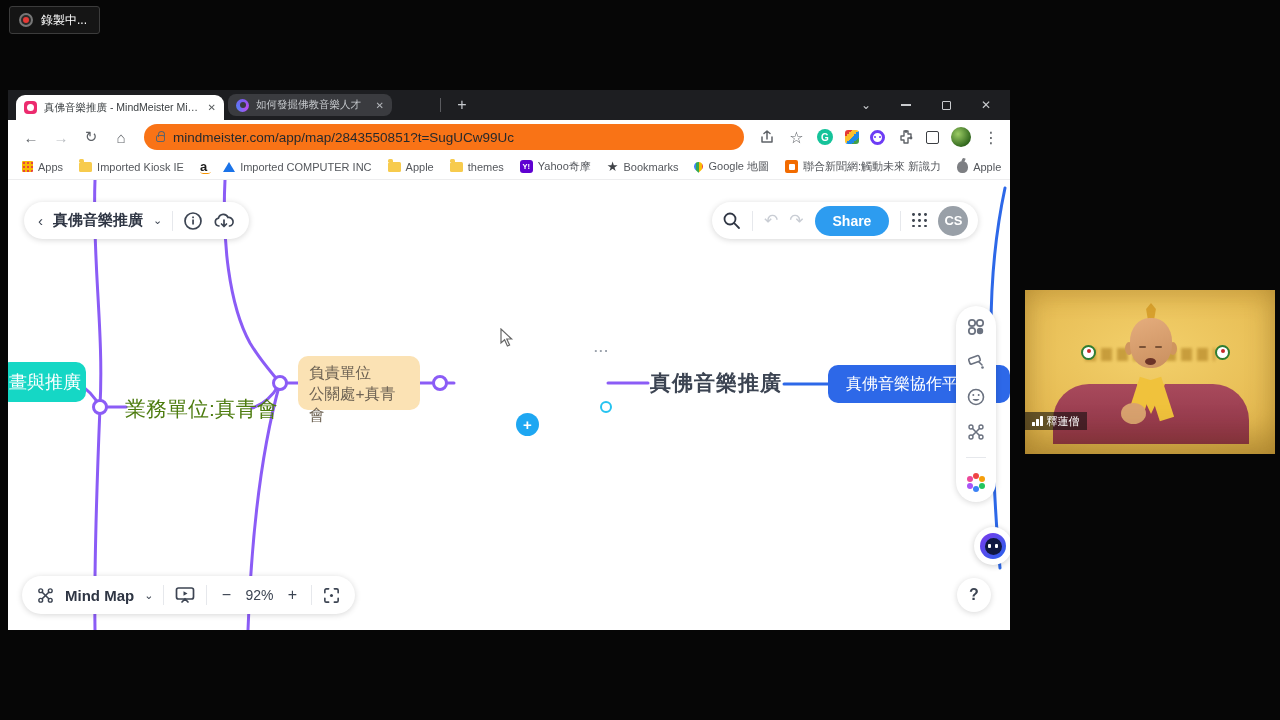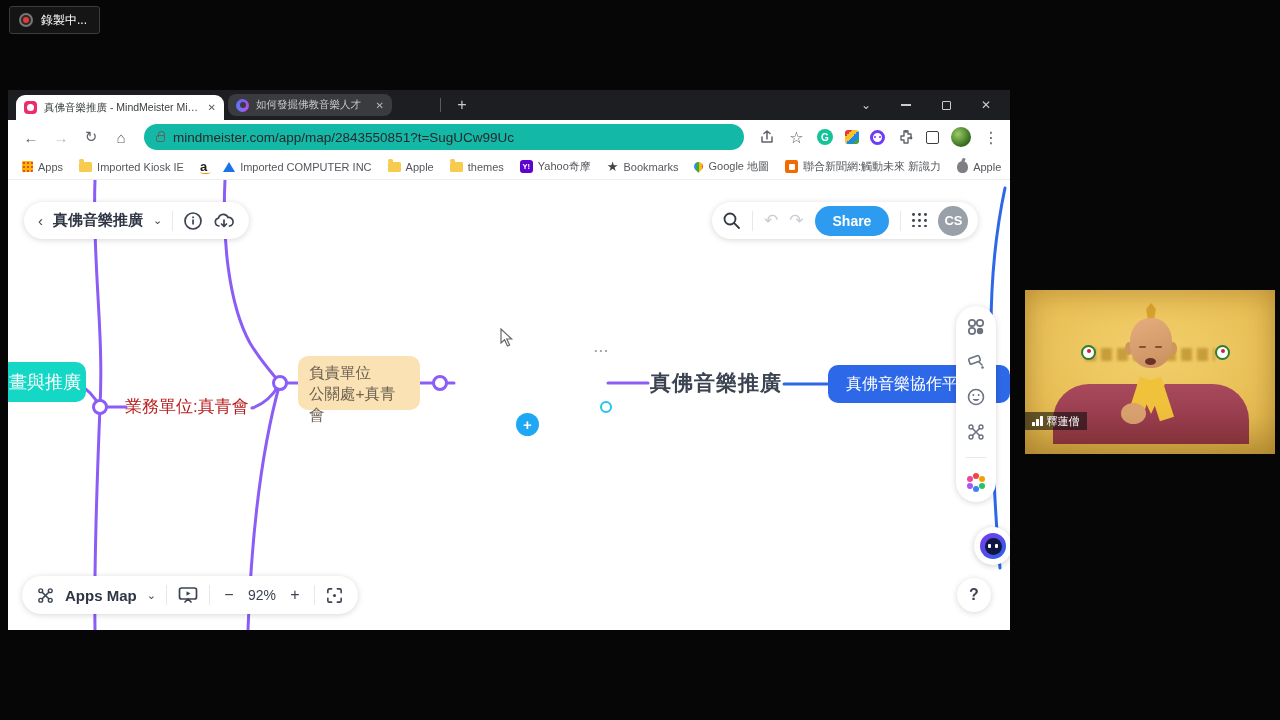--- a/index.html
+++ b/index.html
@@ -37,21 +37,21 @@
   .win-controls { position:absolute; right:4px; top:0; height:30px; display:flex; align-items:center; }
   .wc { width:40px; height:30px; display:flex; align-items:center; justify-content:center; color:#c9cbce; font-size:12px; }
   .min-shape { width:10px; height:1.4px; background:#c9cbce; display:block; }
   .max-shape { width:9px; height:9px; border:1.3px solid #c9cbce; display:block; border-radius:1px; }
 
   .toolbar { position:absolute; left:0; top:30px; width:100%; height:34px; background:#fff;
              display:flex; align-items:center; padding:0 10px; gap:4px; }
   .navbtn { width:26px; height:26px; display:flex; align-items:center; justify-content:center;
             font-size:15px; color:#5f6368; border-radius:50%; }
   .navbtn.dis { color:#b9bdc2; }
-  .urlbar { height:26px; width:600px; margin-left:6px; background:#14b8a6; border-radius:13px;
+  .urlbar { height:26px; width:600px; margin-left:6px; background:#f97316; border-radius:13px;
             display:flex; align-items:center; padding:0 12px; gap:8px; }
   .lock { width:9px; height:7px; border:1.4px solid #5f6368; border-radius:2px; position:relative; margin-top:3px; }
   .lock::before { content:""; position:absolute; left:1px; top:-5px; width:5px; height:5px;
                   border:1.4px solid #5f6368; border-bottom:none; border-radius:4px 4px 0 0; }
   .url-text { font-size:13.5px; color:#27292c; white-space:nowrap; }
   .tb-right { display:flex; align-items:center; gap:11px; margin-left:10px; flex:1; justify-content:space-between; }
   .exticon { width:18px; height:18px; display:flex; align-items:center; justify-content:center; color:#5f6368; }
   .gram { width:16px; height:16px; border-radius:50%; background:#15c39a; color:#fff; font-size:10px; font-weight:bold;
           display:flex; align-items:center; justify-content:center; }
   .ext-color { width:14px; height:14px; border-radius:3px;
@@ -91,21 +91,21 @@
   .apple::after { content:""; position:absolute; left:5px; top:-3px; width:3px; height:4px; background:#7d7f83;
                   border-radius:50% 0; transform:rotate(25deg); }
 
   
   .canvas { position:absolute; left:0; top:90px; width:1002px; height:450px; background:#fff; overflow:hidden; }
   .edges { position:absolute; left:0; top:0; }
 
   .node { position:absolute; display:flex; align-items:center; justify-content:center; }
   .n-teal { left:-8px; top:182px; width:86px; height:40px; border-radius:10px; background:#15d7c5;
             color:#fff; font-size:18px; padding-left:4px; }
-  .n-unit { left:117px; top:215px; font-size:17px; color:#b91c1c; }
+  .n-unit { left:117px; top:215px; font-size:21px; color:#4d7c0f; }
   .n-tan { left:290px; top:176px; width:122px; height:54px; border-radius:10px; background:#fbe2b4;
            color:#6e6354; font-size:15.5px; line-height:21px; display:block; padding:6px 11px; }
   .sel-ring { left:442px; top:179px; width:157px; height:49px; border-radius:13px; background:#fff;
               border:2.5px solid #25c3f0; position:absolute; }
   .sel-inner { position:absolute; inset:4px; border-radius:8px; background:#a982ea; color:#fff; font-size:16.5px;
                display:flex; align-items:center; justify-content:center; }
   .sel-handle { position:absolute; left:592px; top:221px; width:12px; height:12px; border-radius:50%;
                 background:#fff; border:2.5px solid #25c3f0; }
   .sel-dots { position:absolute; left:586px; top:160px; color:#9aa1ab; font-size:13px; font-weight:bold; letter-spacing:1.5px; }
   .plus-btn { left:508px; top:233px; width:23px; height:23px; border-radius:50%; background:#1ea7f2;
@@ -428,21 +428,21 @@
       <div class="help-btn">?</div>
 
       <div class="pill pill-bottom">
         <svg width="19" height="19" viewBox="0 0 20 20">
             <path d="M6 6l8 8M14 6l-8 8" stroke="#3c4452" stroke-width="1.7"></path>
             <circle cx="5" cy="5" r="2" fill="none" stroke="#3c4452" stroke-width="1.5"></circle>
             <circle cx="15" cy="5" r="2" fill="none" stroke="#3c4452" stroke-width="1.5"></circle>
             <circle cx="5" cy="15" r="2" fill="none" stroke="#3c4452" stroke-width="1.5"></circle>
             <circle cx="15" cy="15" r="2" fill="none" stroke="#3c4452" stroke-width="1.5"></circle>
           </svg>
-        <span class="mode-label">Apps Map</span>
+        <span class="mode-label">Mind Map</span>
         <span class="chev-sm">⌄</span>
         <span class="v-div"></span>
         <svg width="22" height="20" viewBox="0 0 22 20">
             <rect x="2.5" y="3" width="17" height="11" rx="2" fill="none" stroke="#3c4452" stroke-width="1.7"></rect>
             <path d="M9.5 6.2l4 2.3-4 2.3z" fill="#3c4452"></path>
             <path d="M8 17l3-3 3 3" fill="none" stroke="#3c4452" stroke-width="1.7" stroke-linecap="round"></path>
           </svg>
         <span class="v-div"></span>
         <span class="zoom-glyph">−</span>
         <span class="zoom-val">92%</span>

